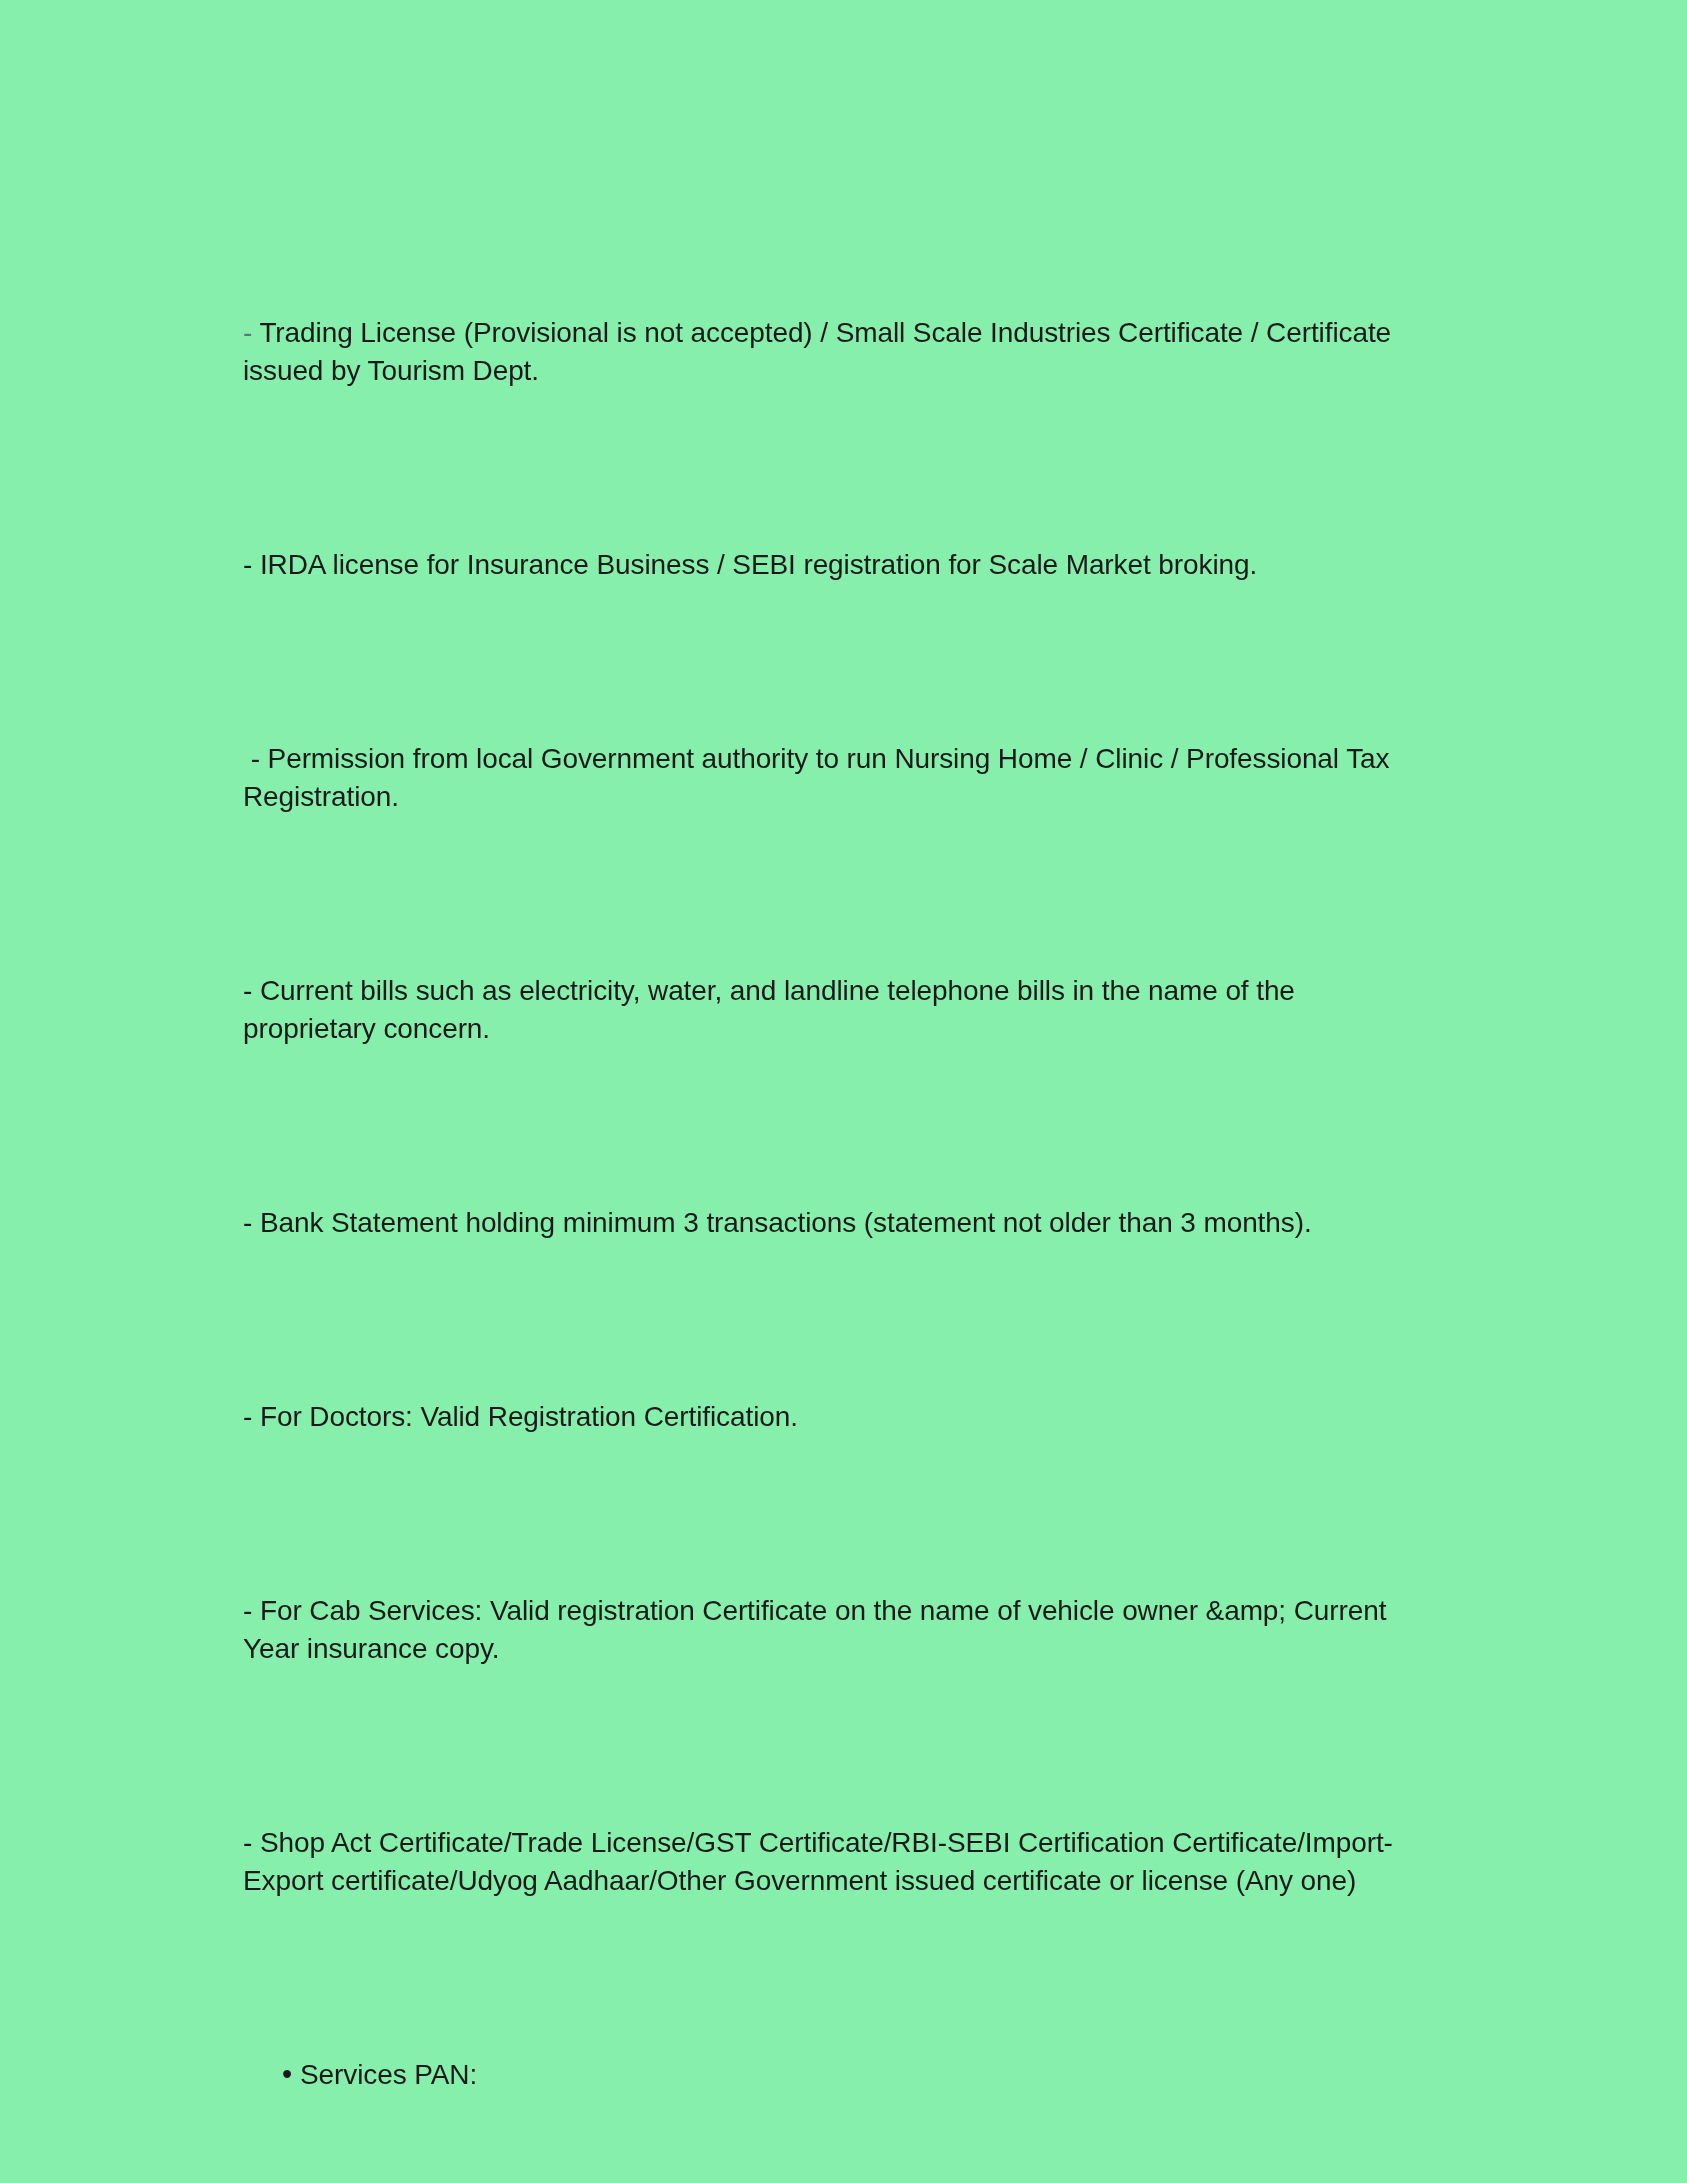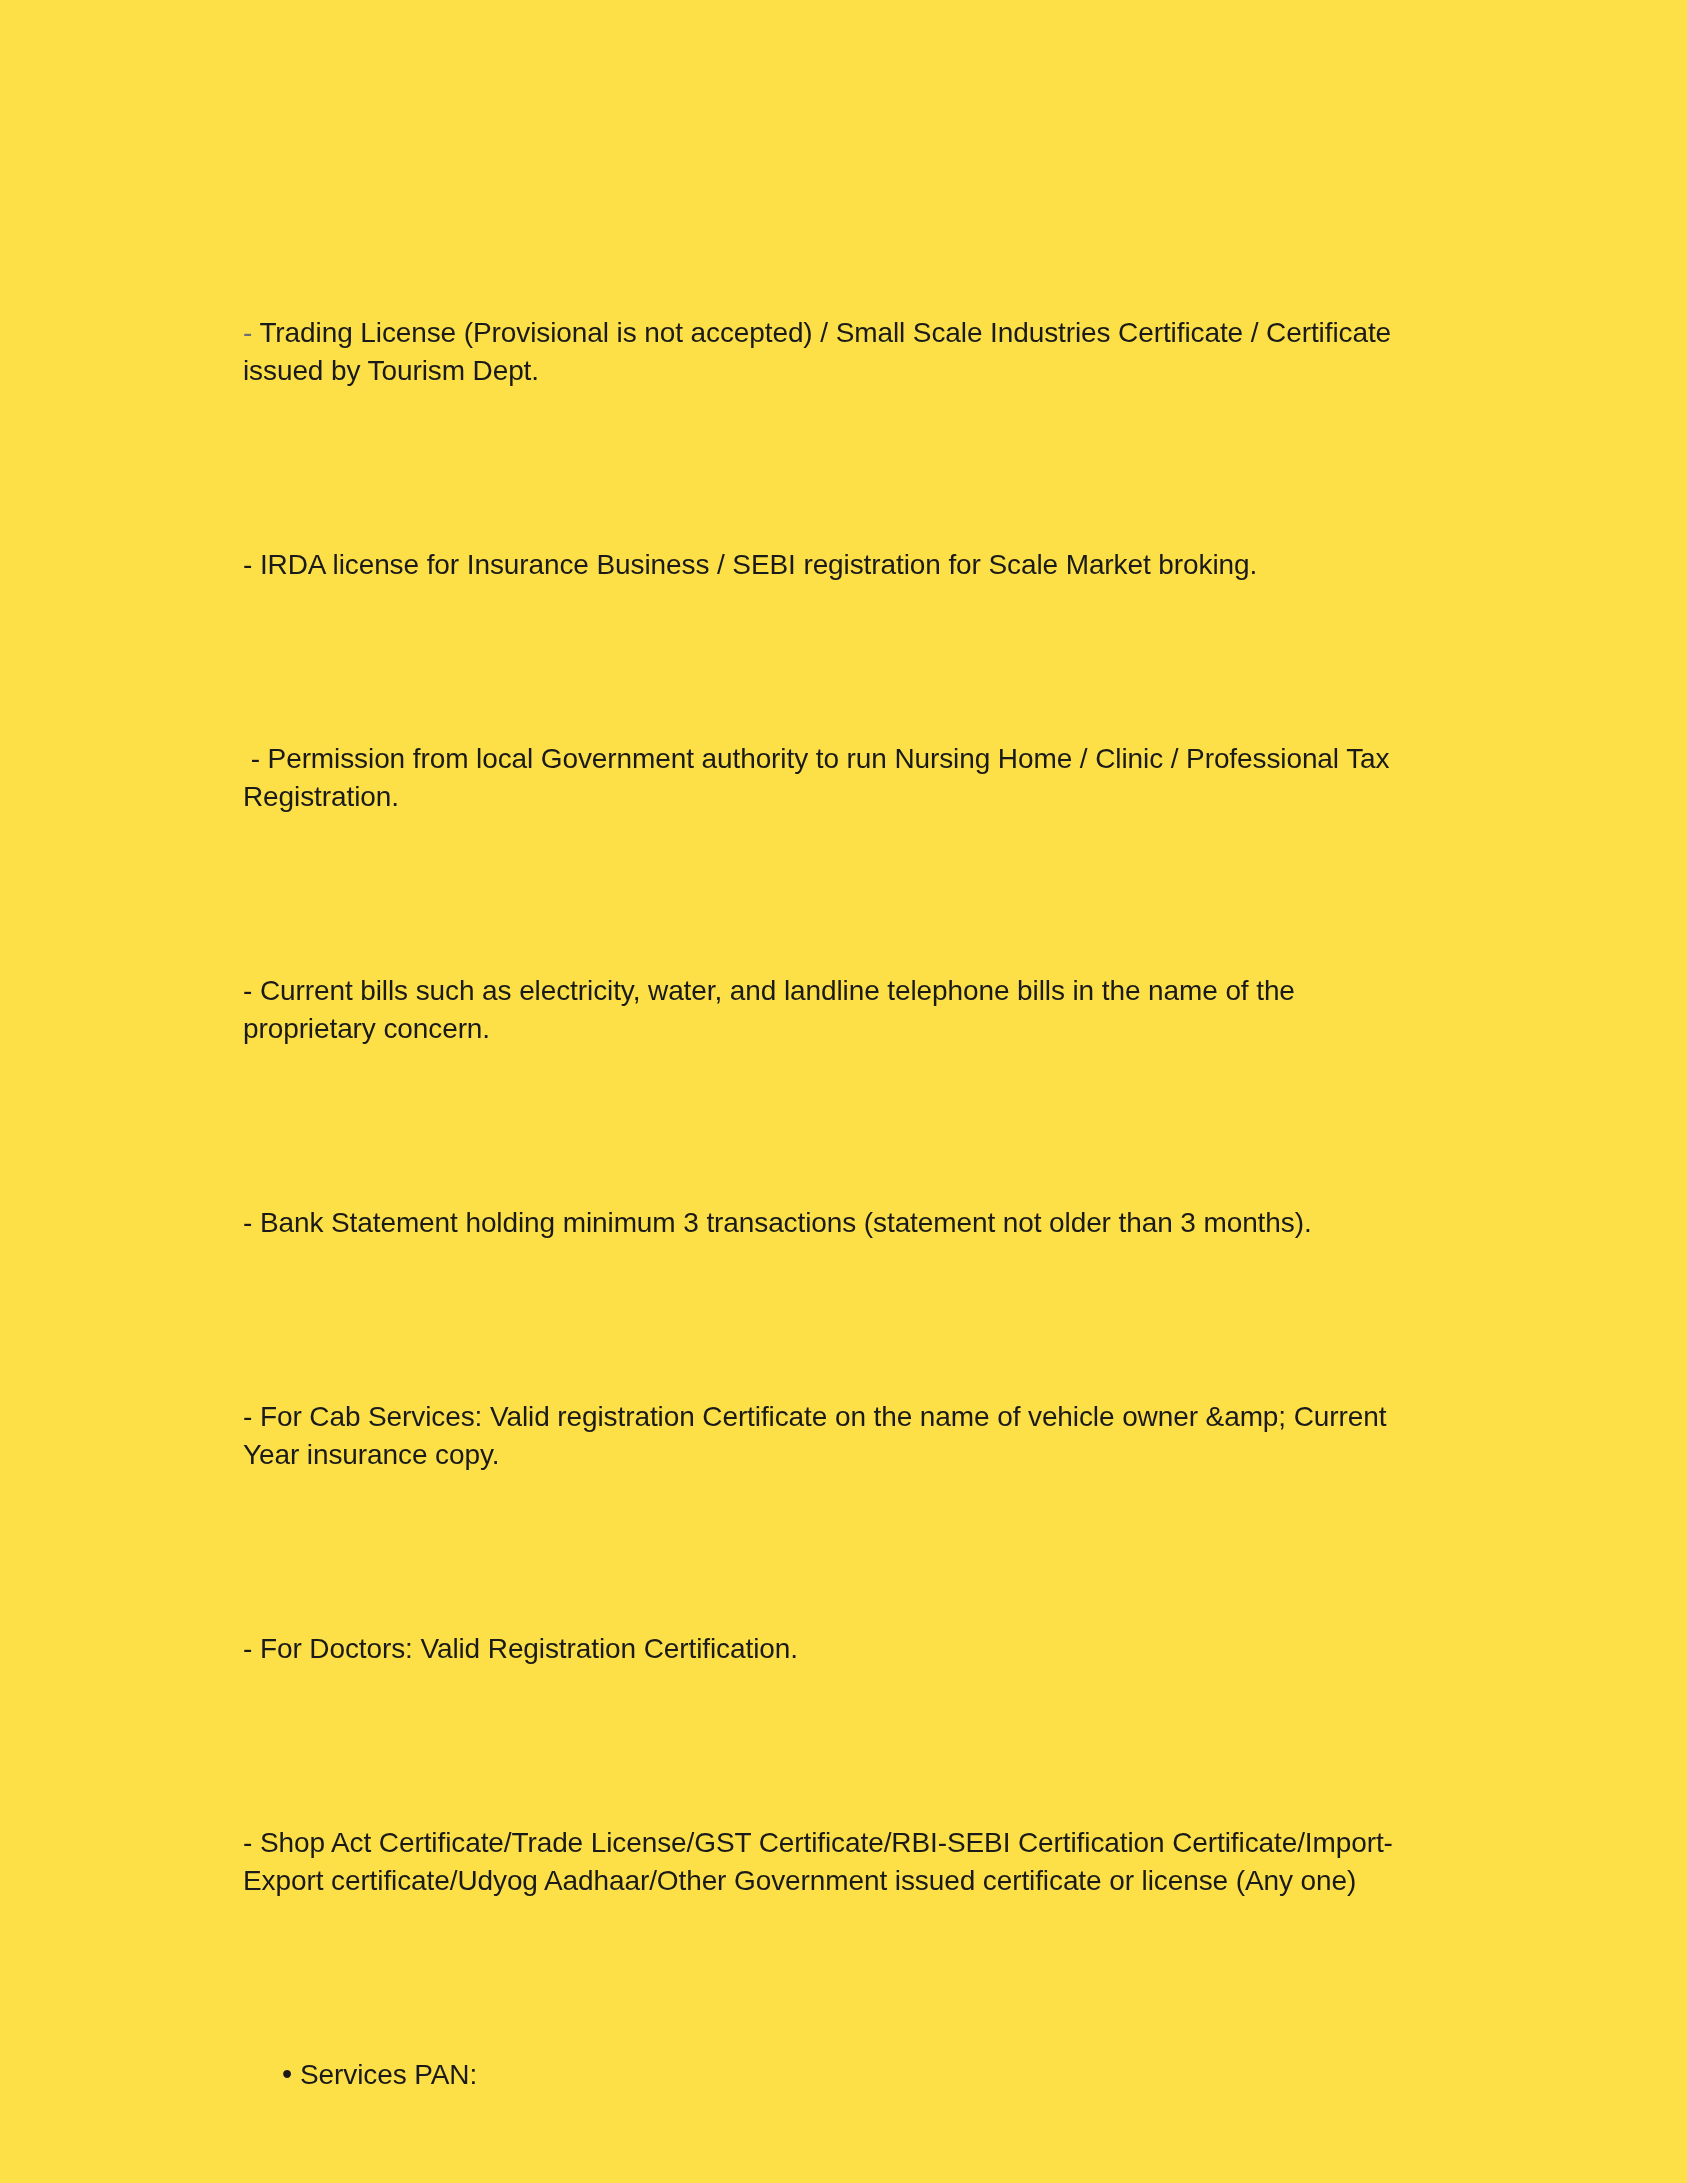--- a/index.html
+++ b/index.html
@@ -11,21 +11,21 @@
     width: 1687px;
     height: 2183px;
     overflow: hidden;
     position: relative;
   }
   .page {
     position: absolute;
     left: 0; top: 0;
     width: 1687px;
     height: 2183px;
-    background: #fde047;
+    background: #86efac;
   }
   .content {
     position: absolute;
     left: 243px;
     top: 200px;
     width: 1191px;
     color: #1a1a1a;
     font-family: "Liberation Sans", "DejaVu Sans", sans-serif;
     font-size: 28px;
     line-height: 38px;
@@ -61,23 +61,23 @@
     <p class="para"><span class="dash-muted">-</span><span> Trading License (Provisional is not accepted) / Small Scale Industries Certificate / Certificate issued by Tourism Dept.</span></p>
 
     <p class="para">- IRDA license for Insurance Business / SEBI registration for Scale Market broking.</p>
 
     <p class="para"> - Permission from local Government authority to run Nursing Home / Clinic / Professional Tax Registration.</p>
 
     <p class="para">- Current bills such as electricity, water, and landline telephone bills in the name of the proprietary concern.</p>
 
     <p class="para">- Bank Statement holding minimum 3 transactions (statement not older than 3 months).</p>
 
+    <p class="para">- For Doctors: Valid Registration Certification.</p>
+
     <p class="para">- For Cab Services: Valid registration Certificate on the name of vehicle owner &amp;amp; Current Year insurance copy.</p>
-
-    <p class="para">- For Doctors: Valid Registration Certification.</p>
 
     <p class="para">- Shop Act Certificate/Trade License/GST Certificate/RBI-SEBI Certification Certificate/Import-Export certificate/Udyog Aadhaar/Other Government issued certificate or license (Any one)</p>
 
     <div class="li"><span class="marker">•</span><span>Services PAN:</span></div>
 
     
 
     
 
     

